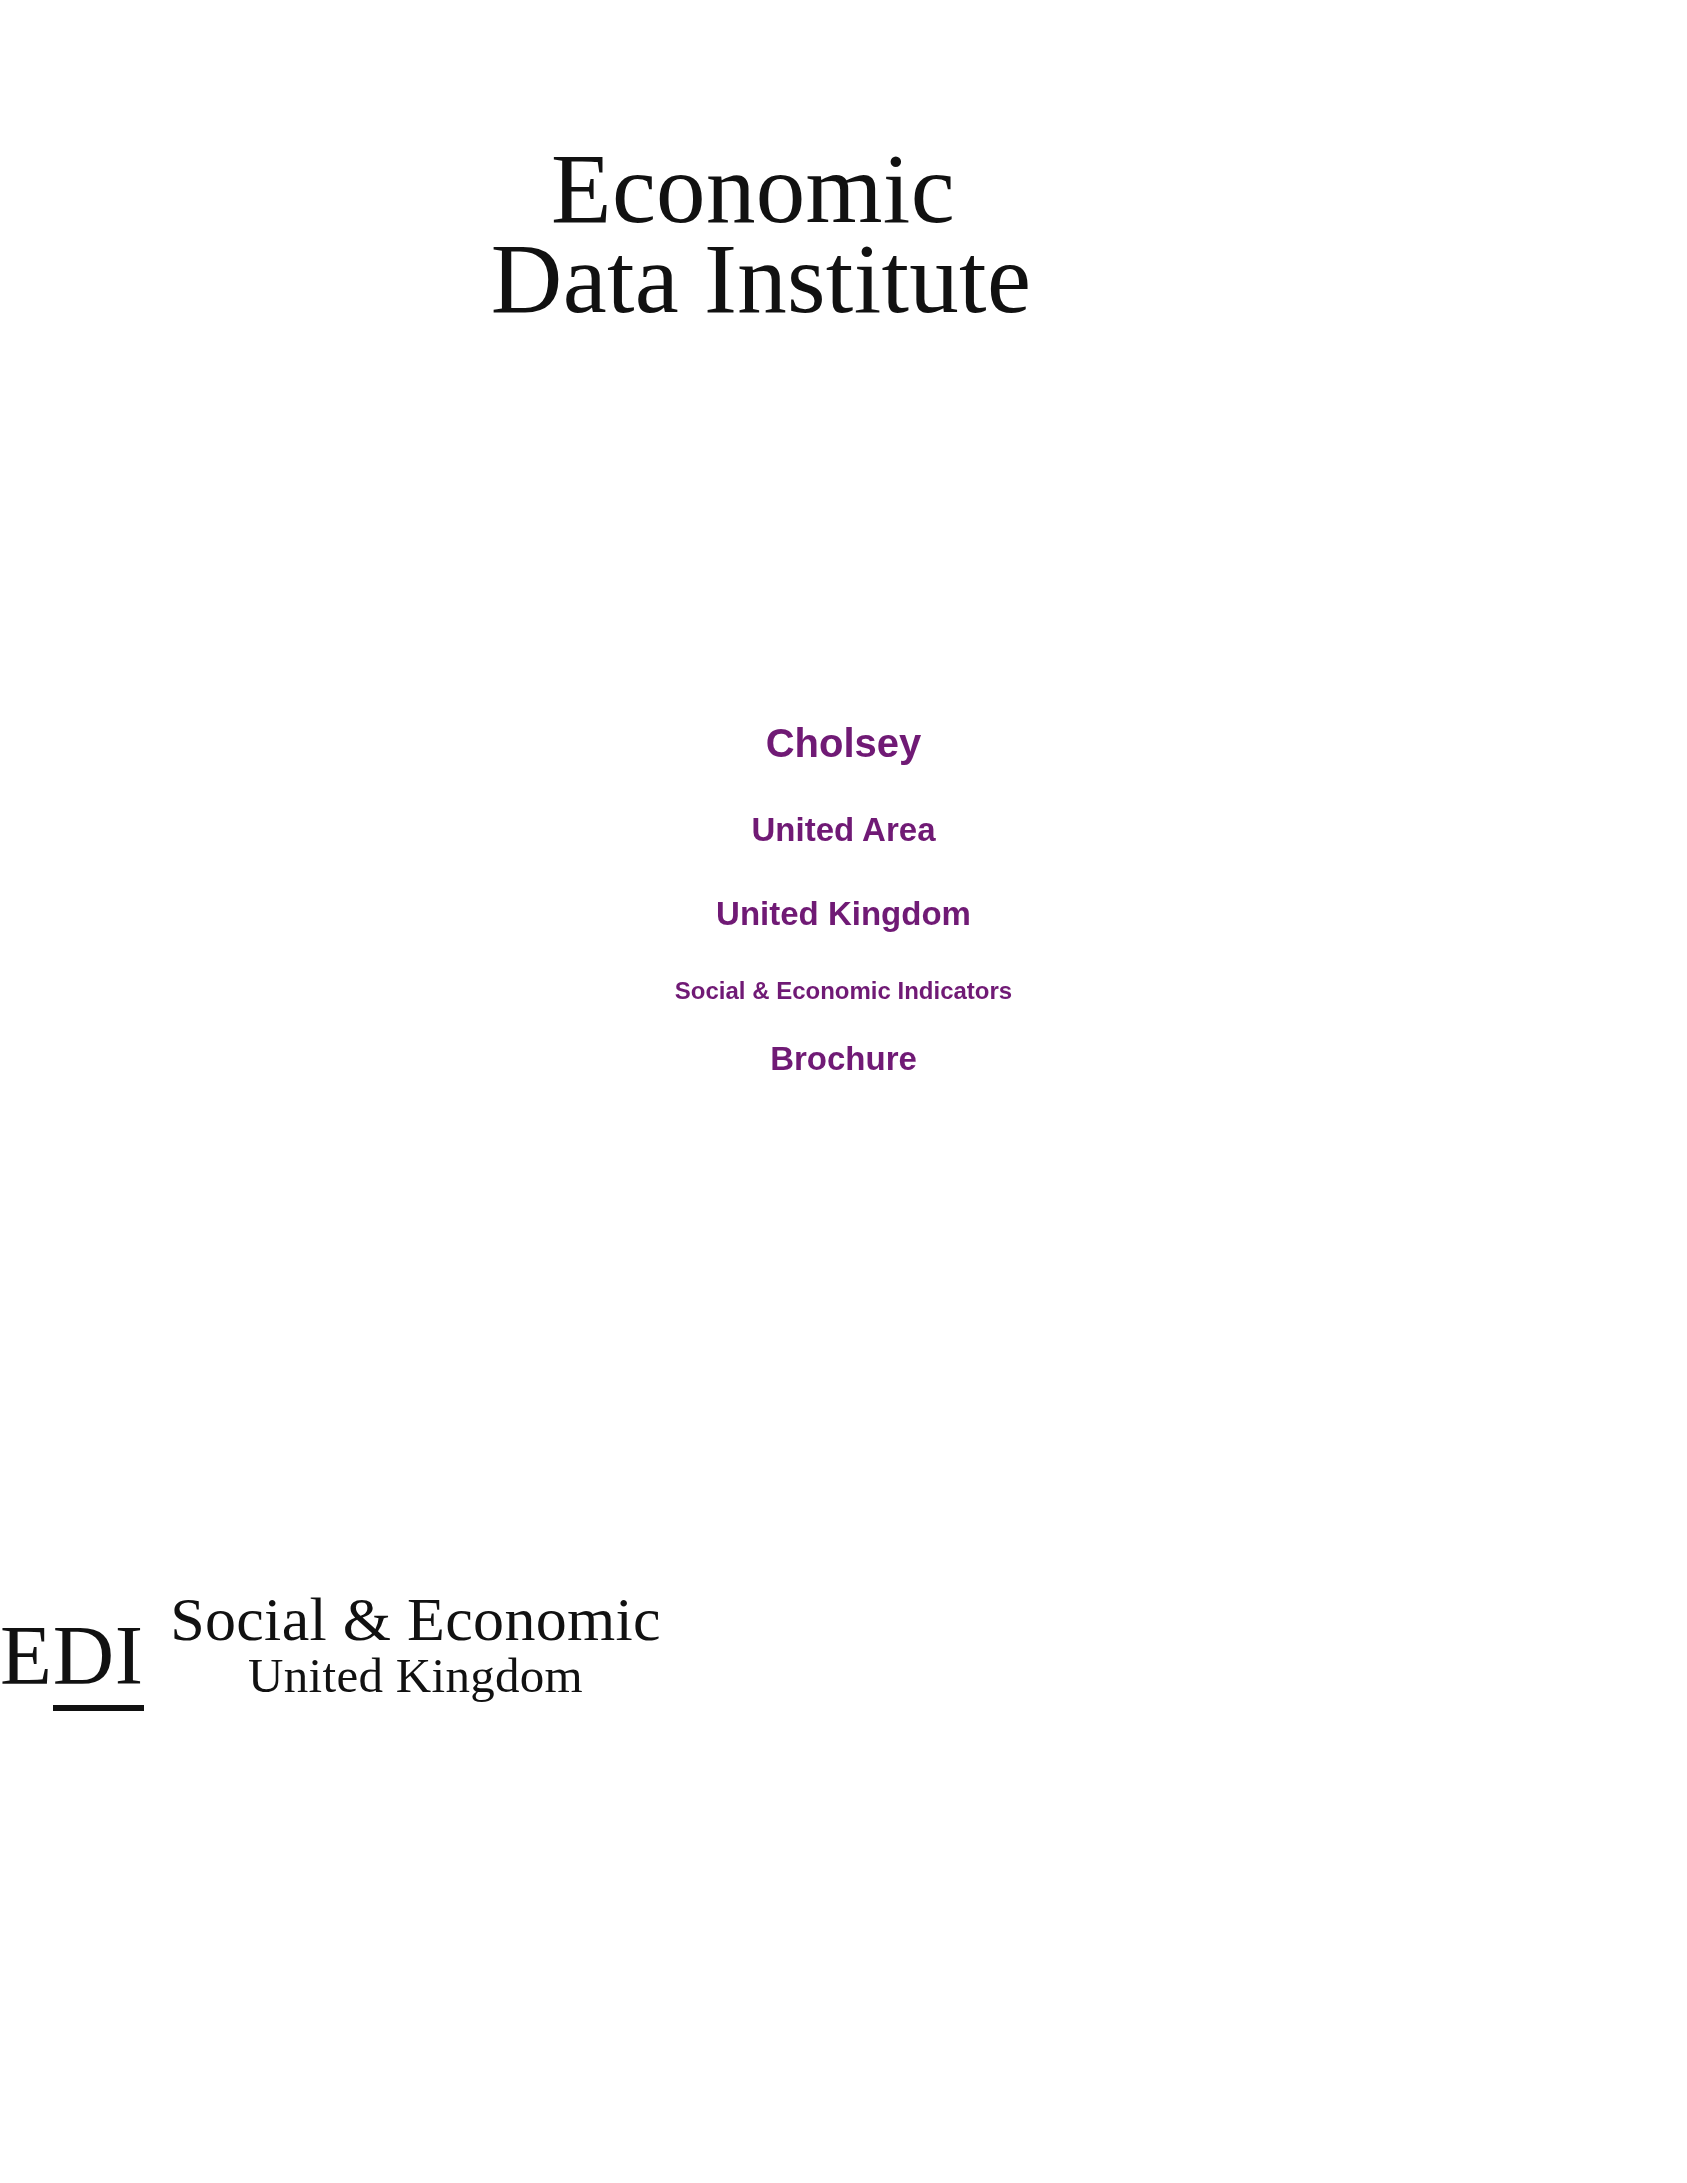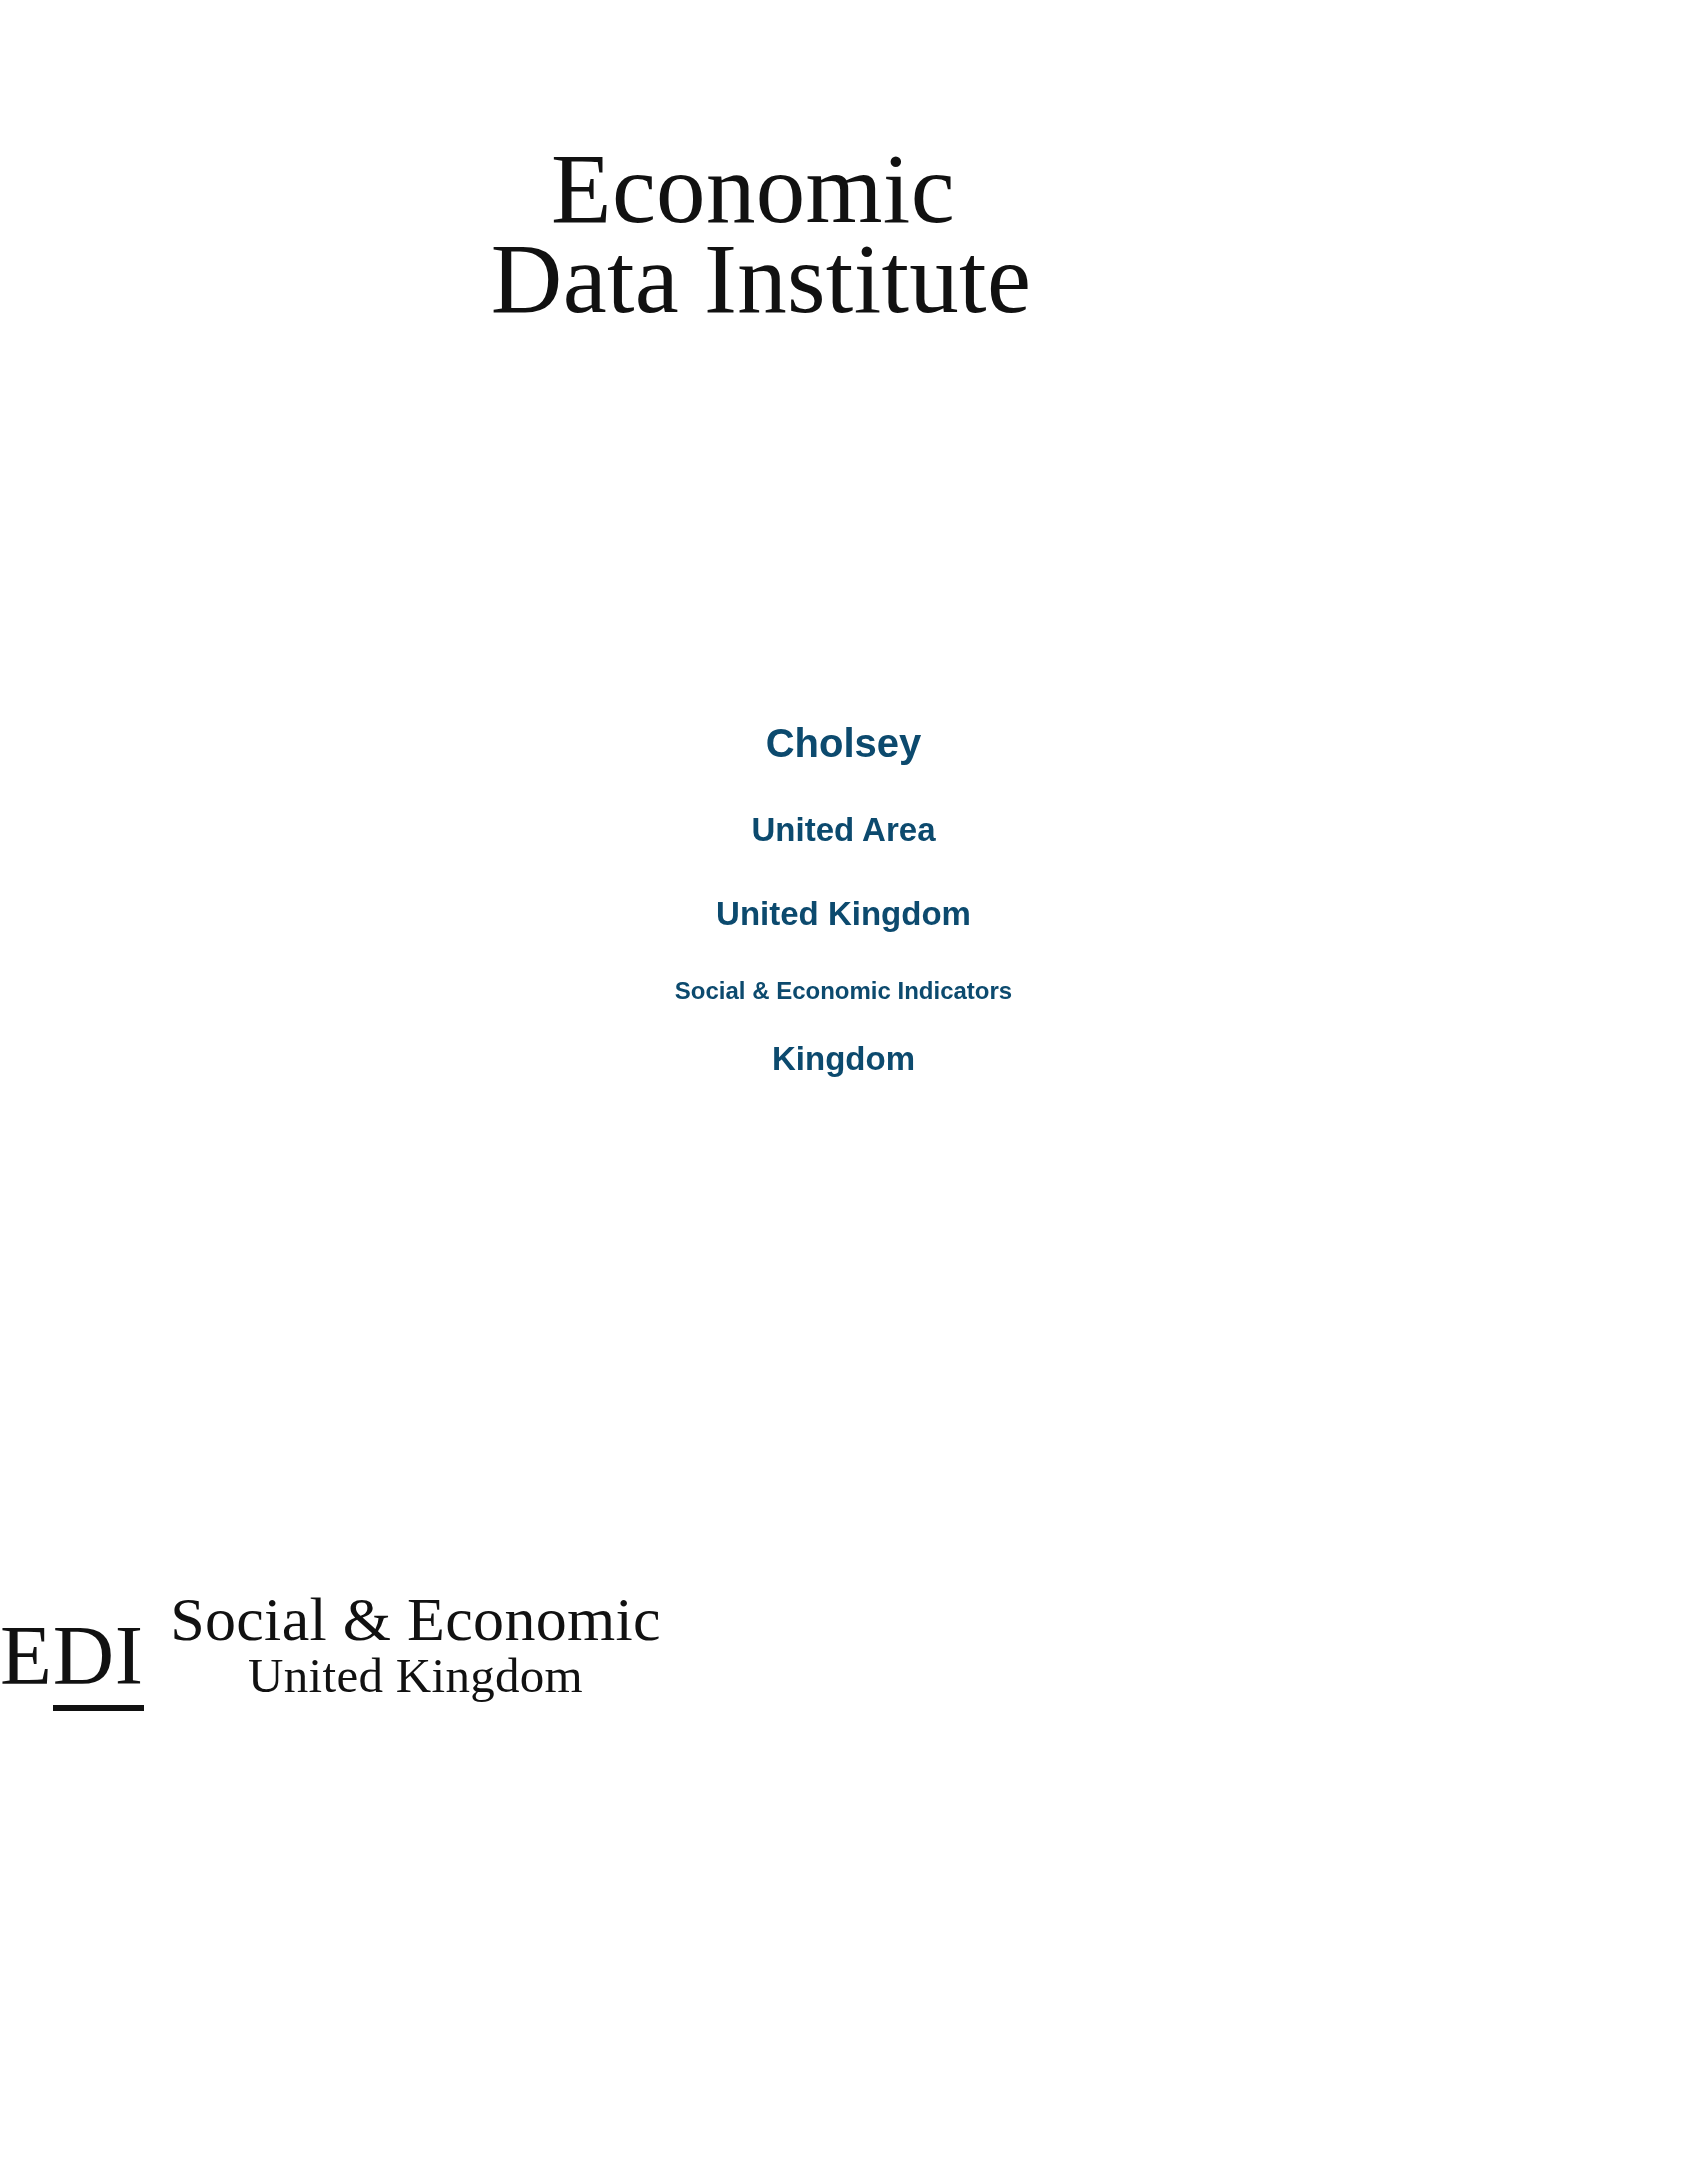--- a/index.html
+++ b/index.html
@@ -51,21 +51,21 @@
   
   .title-block {
     position: absolute;
     top: 721px;
     left: 0;
     width: 1687px;
     text-align: center;
   }
   .title-block > div {
     font-weight: bold;
-    color: #0c4a6e;
+    color: #701a75;
   }
   .t-place {
     font-size: 40px;
     margin-bottom: 45px;
   }
   .t-areatype {
     font-size: 33px;
     margin-bottom: 46px;
   }
   .t-country {
@@ -128,21 +128,21 @@
   <div class="masthead">
     <span class="line1">Economic</span>
     <span class="line2">Data Institute</span>
   </div>
 
   <div class="title-block">
     <div class="t-place">Cholsey</div>
     <div class="t-areatype">United Area</div>
     <div class="t-country">United Kingdom</div>
     <div class="t-subject">Social &amp; Economic Indicators</div>
-    <div class="t-doctype">Kingdom</div>
+    <div class="t-doctype">Brochure</div>
   </div>
 
   <div class="brand">
     <div class="brand-edi">
       <span>E</span><span class="d-underline">DI</span>
     </div>
     <div class="brand-words">
       <span class="bw1">Social &amp; Economic</span>
       <span class="bw2">United Kingdom</span>
     </div>

